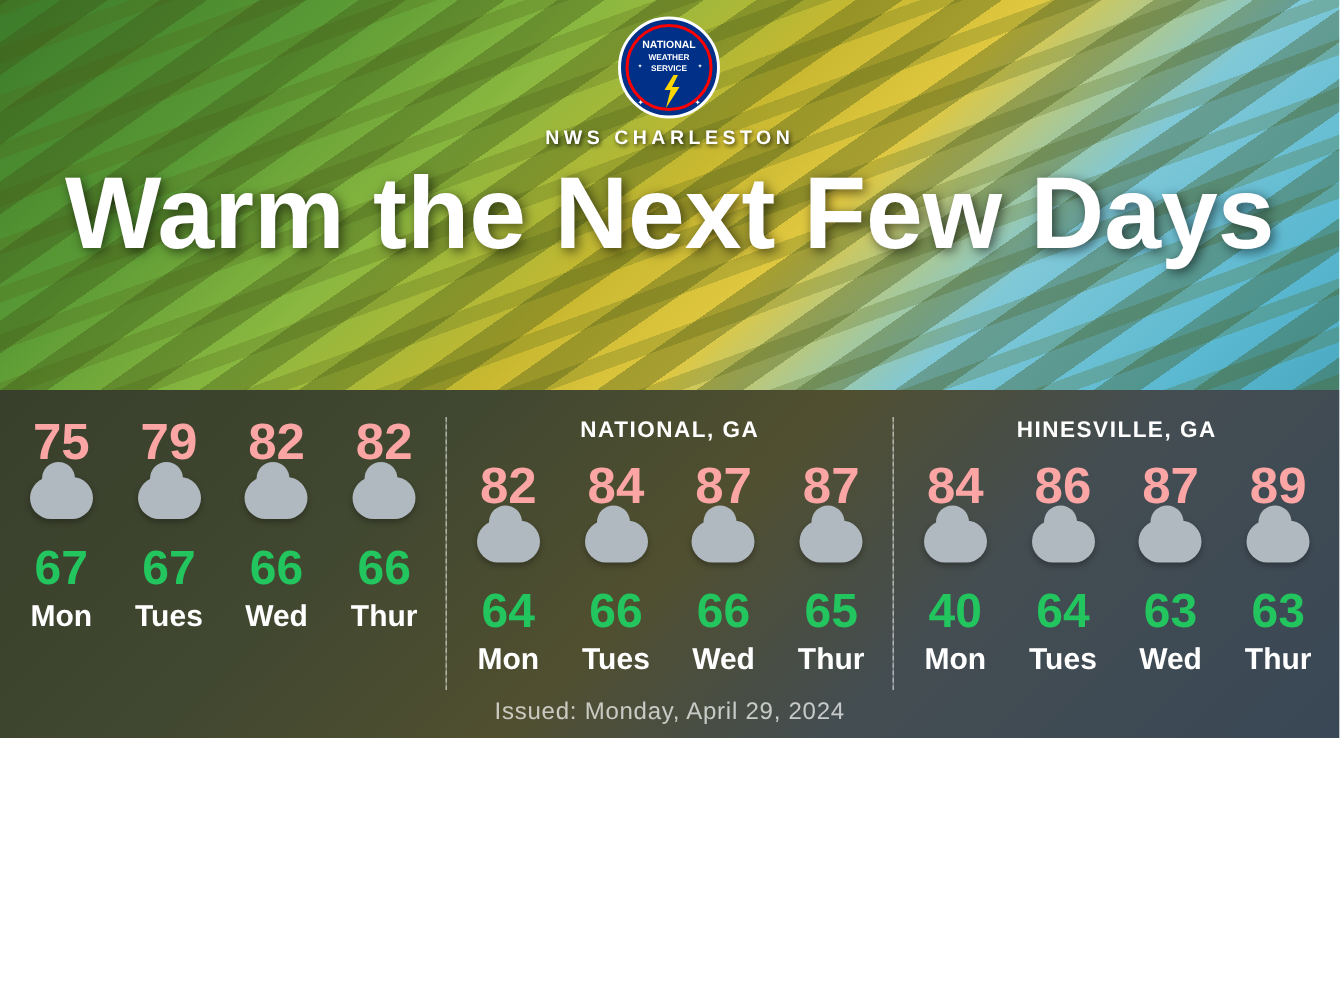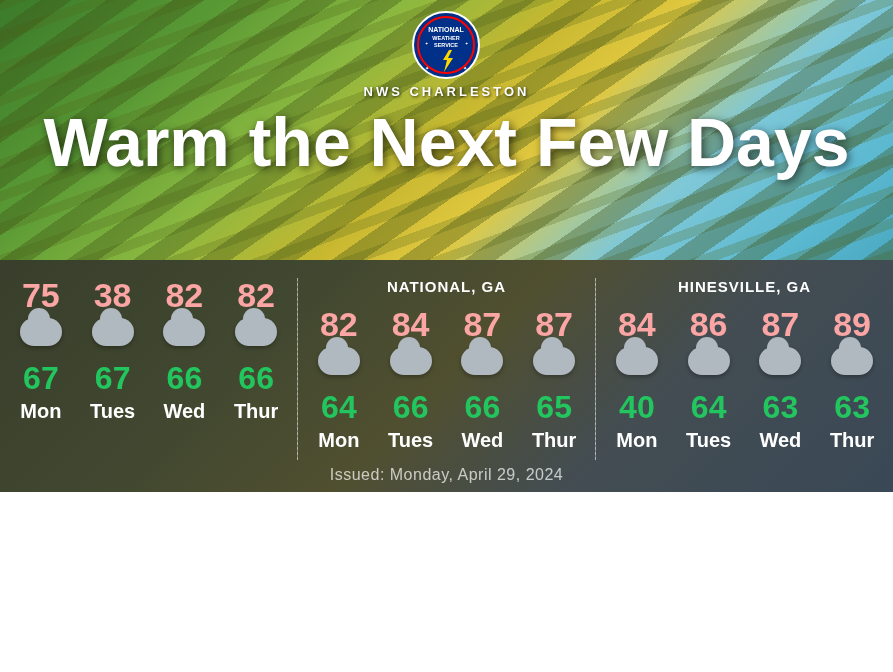--- a/index.html
+++ b/index.html
@@ -243,21 +243,21 @@
 
     <div class="city-panel">
           <div class="days-row">
             <div class="day-col">
         <div class="high-temp">75</div>
         <div class="weather-icon"></div>
         <div class="low-temp">67</div>
         <div class="day-label">Mon</div>
       </div>
             <div class="day-col">
-        <div class="high-temp">38</div>
+        <div class="high-temp">79</div>
         <div class="weather-icon"></div>
         <div class="low-temp">67</div>
         <div class="day-label">Tues</div>
       </div>
             <div class="day-col">
         <div class="high-temp">82</div>
         <div class="weather-icon"></div>
         <div class="low-temp">66</div>
         <div class="day-label">Wed</div>
       </div>

